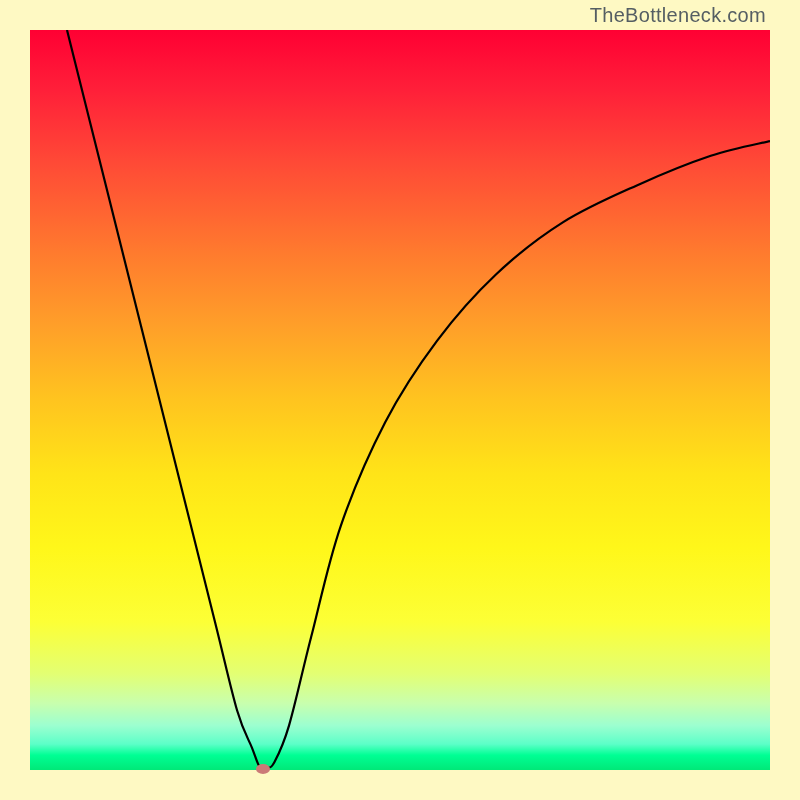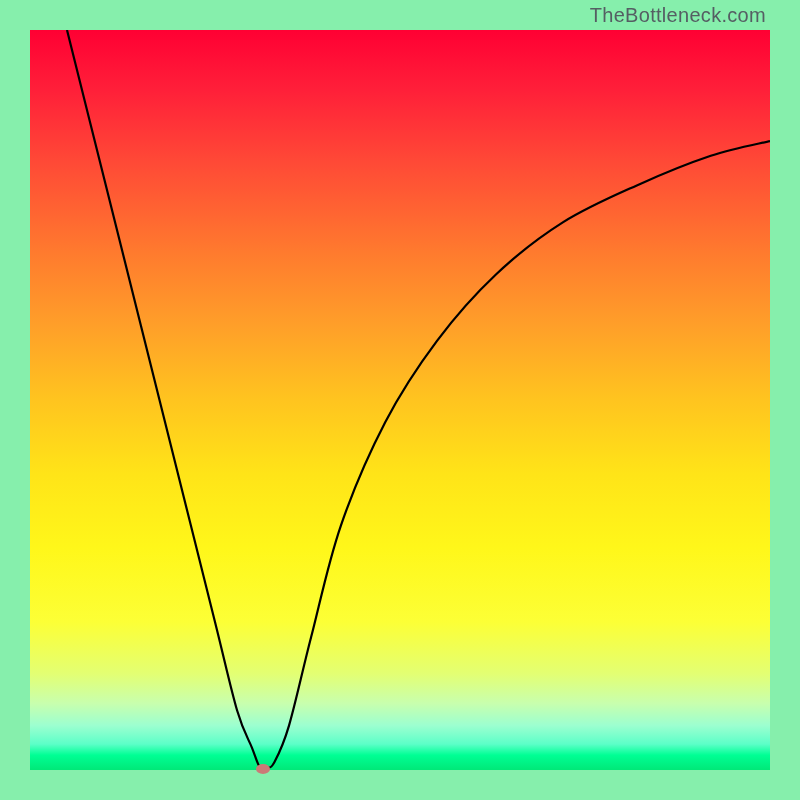--- a/index.html
+++ b/index.html
@@ -1,21 +1,21 @@
 <!DOCTYPE html>
 <html><head>
 <meta charset="utf-8">
 <style>
   * { margin: 0; padding: 0; box-sizing: border-box; }
   html, body { width: 800px; height: 800px; overflow: hidden; background: #000; }
   .frame {
     position: absolute;
     left: 0; top: 0;
     width: 800px; height: 800px;
-    background: #86efac;
+    background: #fef9c3;
   }
   .plot-area {
     position: absolute;
     left: 30px;
     top: 30px;
     width: 740px;
     height: 740px;
     background: linear-gradient(to bottom,
       #ff0033 0%,
       #ff1f39 8%,

